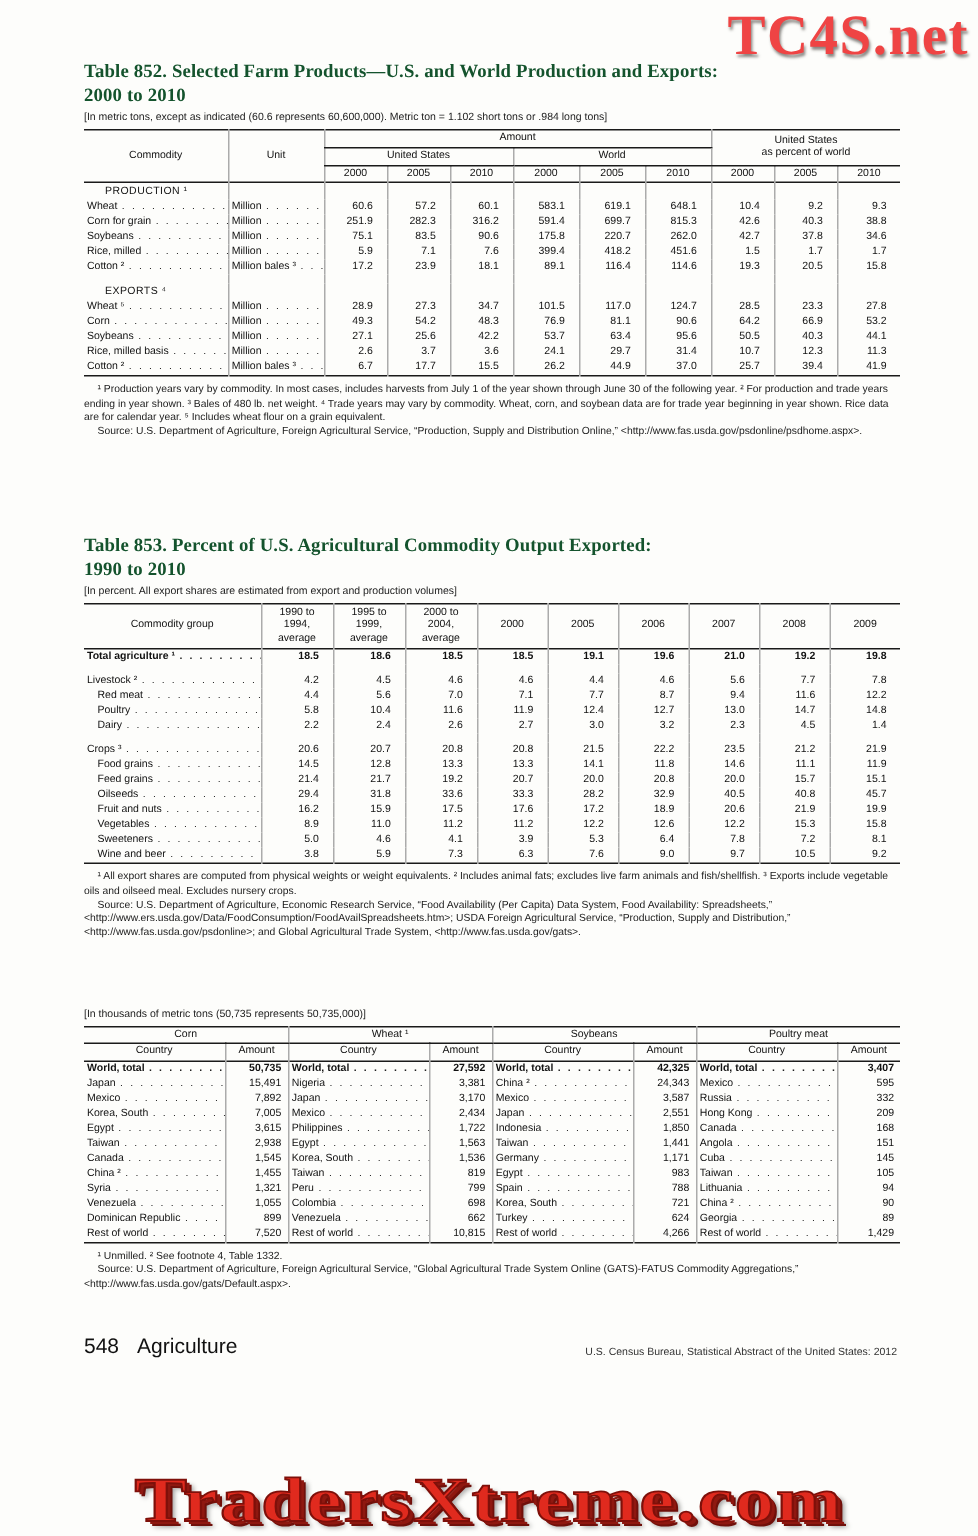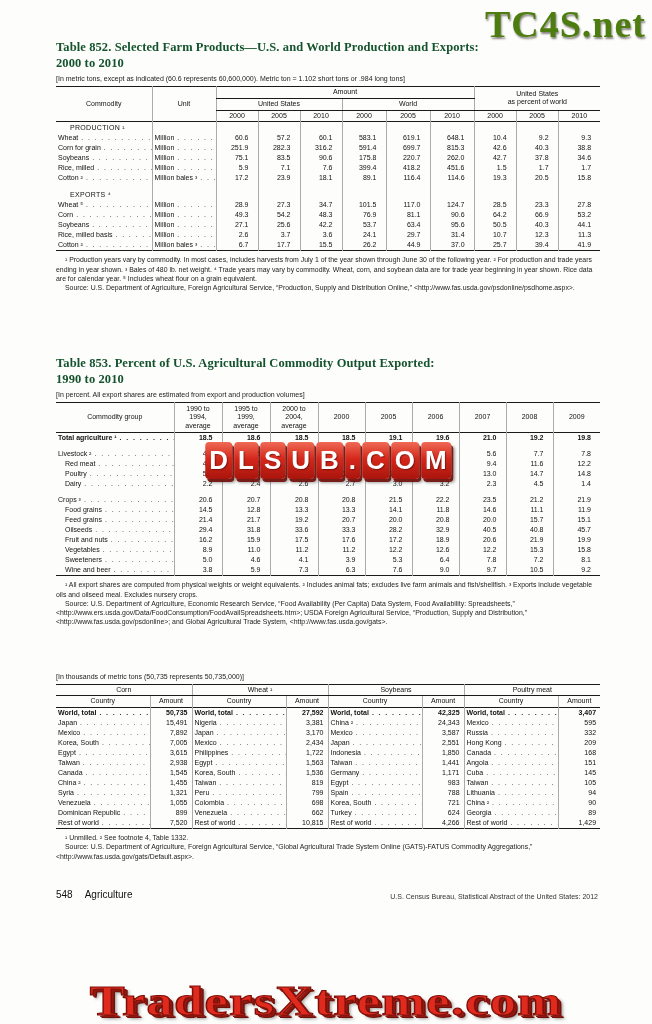--- a/index.html
+++ b/index.html
@@ -36,28 +36,28 @@
   td.lead.ind .lbl{padding-left:9px;}
   .bold,.bold .lbl,td.num.bold{font-weight:bold;}
   td.glabel{padding-left:14px;height:11px;line-height:11px;letter-spacing:.3px;}
   .footnotes{margin-top:4px;font-size:6.9px;line-height:1.34;color:#1b1b1b;}
   .footnotes p{text-indent:9px;margin:0;}
 
   .sec-853{margin-top:64px;position:relative;}
   .sec-854{margin-top:46px;}
 
   .pagefoot{margin-top:28px;display:flex;justify-content:space-between;align-items:flex-end;padding-right:2px;}
-  .folio{font-size:10px;color:#111;}
+  .folio{font-size:14px;color:#111;}
   .folio .sec-name{margin-left:12px;}
   .imprint{font-size:7px;color:#333;}
 
   
   .wm-top{position:absolute;top:2px;right:6px;z-index:9;
           font-family:"Liberation Serif",serif;font-weight:bold;font-size:38px;
-          letter-spacing:1px;color:#4d7c0f;text-shadow:1px 2px 2px rgba(40,35,30,.55);}
+          letter-spacing:1px;color:#ef4444;text-shadow:1px 2px 2px rgba(40,35,30,.55);}
   .wm-mid{position:absolute;left:50%;top:86px;transform:translateX(-50%);z-index:10;white-space:nowrap;}
   .wm-letter{display:inline-block;font-family:"Liberation Sans",sans-serif;font-weight:bold;
              font-size:26px;line-height:1;color:#fff;
              background:linear-gradient(180deg,#ef6a55 0%,#d5281b 45%,#a8150c 100%);
              padding:5px 4px 6px;margin:0 1px;border-radius:4px;
              box-shadow:2px 3px 0 rgba(112,14,8,.9),3px 4px 3px rgba(0,0,0,.35);
              text-shadow:1px 1px 1px rgba(80,10,6,.6);}
   .wm-bottom{position:absolute;left:50%;bottom:2px;transform:translateX(-50%) scaleX(1.25);
              transform-origin:center bottom;z-index:10;white-space:nowrap;
              font-family:"Liberation Serif",serif;font-weight:bold;font-size:42px;line-height:1;
@@ -657,21 +657,20 @@
               <td class="num ">7.3</td>
               <td class="num ">6.3</td>
               <td class="num ">7.6</td>
               <td class="num ">9.0</td>
               <td class="num ">9.7</td>
               <td class="num ">10.5</td>
               <td class="num ">9.2</td>
             </tr>
           </tbody>
       </table>
-      <div class="wm-mid"><span class="wm-letter">D</span><span class="wm-letter">L</span><span class="wm-letter">S</span><span class="wm-letter">U</span><span class="wm-letter">B</span><span class="wm-letter">.</span><span class="wm-letter">C</span><span class="wm-letter">O</span><span class="wm-letter">M</span></div>
       <div class="footnotes">
         <p>¹ All export shares are computed from physical weights or weight equivalents. ² Includes animal fats; excludes live farm animals and fish/shellfish. ³ Exports include vegetable oils and oilseed meal. Excludes nursery crops.</p>
         <p>Source: U.S. Department of Agriculture, Economic Research Service, “Food Availability (Per Capita) Data System, Food Availability: Spreadsheets,” &lt;http://www.ers.usda.gov/Data/FoodConsumption/FoodAvailSpreadsheets.htm&gt;; USDA Foreign Agricultural Service, “Production, Supply and Distribution,” &lt;http://www.fas.usda.gov/psdonline&gt;; and Global Agricultural Trade System, &lt;http://www.fas.usda.gov/gats&gt;.</p>
       </div>
     </section>
 
     <section class="sec sec-854">
       <div class="tbl-note">[In thousands of metric tons (50,735 represents 50,735,000)]</div>
       <table class="t854">
         <colgroup>

